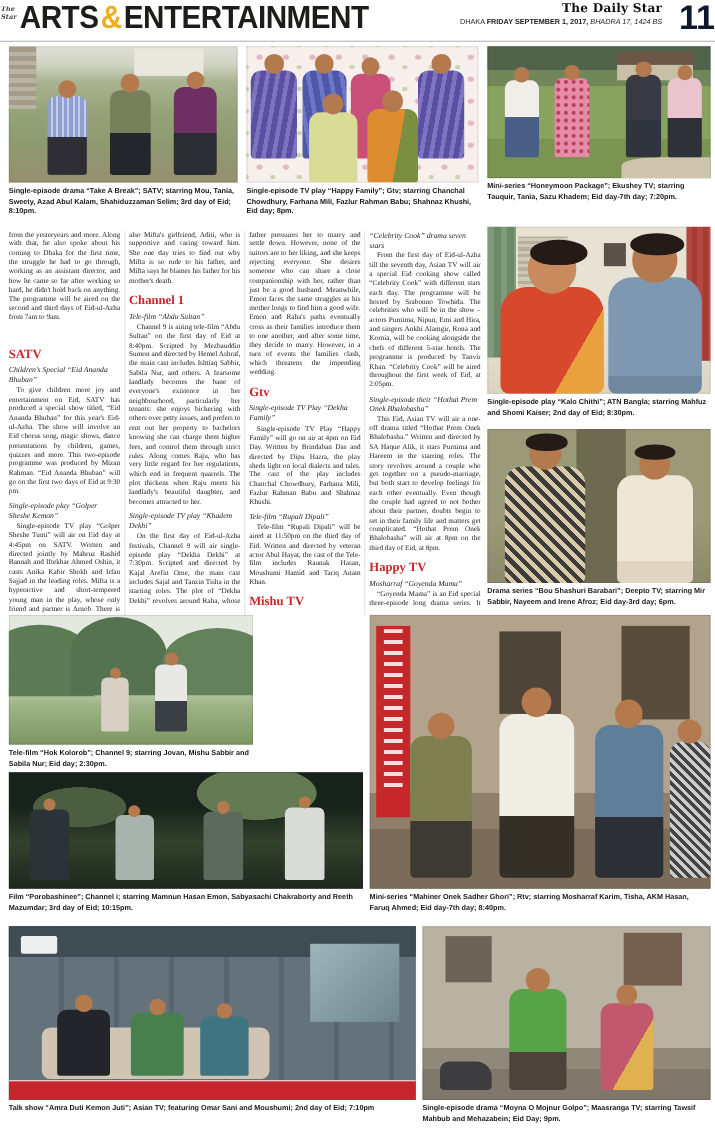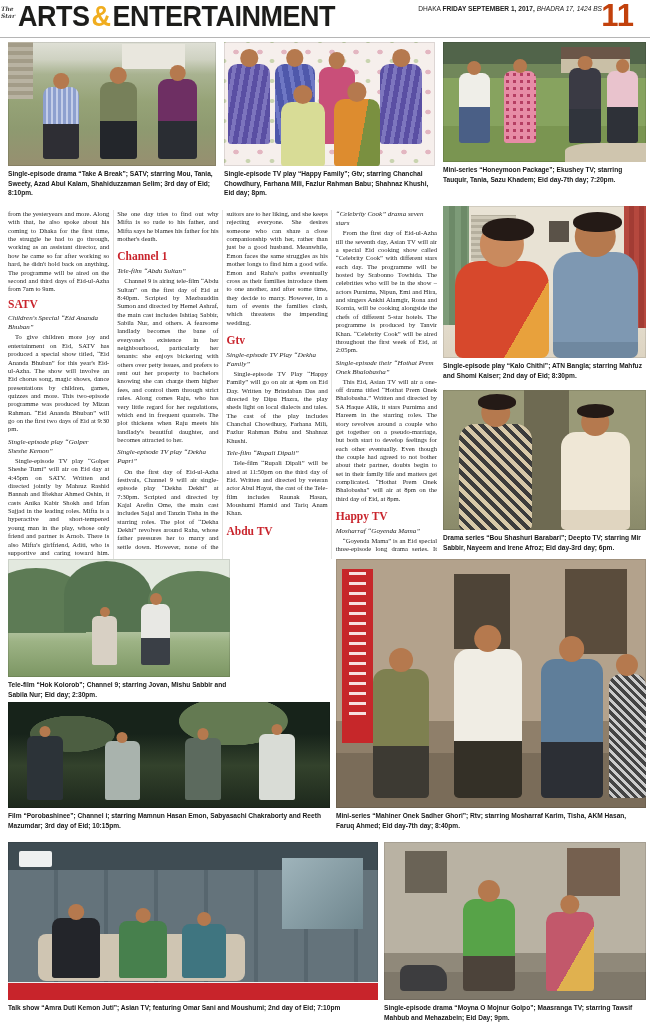--- a/index.html
+++ b/index.html
@@ -9,52 +9,53 @@
   
   .corner{position:absolute;left:1px;top:6px;width:15px;font:italic 600 6px/1.1 "DejaVu Serif",serif;color:#444;overflow:hidden;height:26px;}
   .headline{position:absolute;left:18px;top:2px;margin:0;font:900 27px/1 "Liberation Sans",sans-serif;
             letter-spacing:-.5px;color:#1d1d1b;transform:scaleY(1.08);transform-origin:top left;white-space:nowrap;}
   .headline .amp{color:#f0ad1f;padding:0 2px;}
   .mast{position:absolute;right:48px;top:2px;width:250px;text-align:right;}
   .mastname{font:700 11px/1.1 "DejaVu Serif",serif;color:#111;letter-spacing:.2px;}
   .dateline{font:400 6.6px/1.3 "Liberation Sans",sans-serif;color:#222;margin-top:3px;white-space:nowrap;}
   .dateline b{font-weight:700;}
   .dateline i{font-style:italic;}
-  .pageno{position:absolute;right:16px;top:0;font:800 31px/1 "Liberation Sans",sans-serif;color:#c2410c;}
+  .pageno{position:absolute;right:0;top:0;font:800 31px/1 "Liberation Sans",sans-serif;color:#0f172a;}
   .rule{position:absolute;left:0;top:37px;width:650px;height:1px;background:#b5b5b5;}
 
   
   figure{position:absolute;margin:0;}
   .photo{position:relative;width:100%;overflow:hidden;box-shadow:inset 0 0 0 1px rgba(0,0,0,.10);}
   .cap{font:700 6.6px/1.45 "Liberation Sans",sans-serif;color:#191919;margin-top:3px;text-align:left;}
   .pr{position:absolute;border-radius:.5em .5em .16em .16em;}
   .pr::before{content:"";position:absolute;top:-.8em;left:50%;transform:translateX(-50%);
               width:.92em;height:.92em;border-radius:50%;background:var(--sk,#b5794e);}
   .blk{position:absolute;display:block;}
   .hair{position:absolute;background:#241a16;border-radius:50% 50% 46% 46%;}
 
   
   .textwrap{position:absolute;left:8px;top:210px;width:429px;height:349px;overflow:hidden;
             column-count:4;column-gap:8px;column-rule:1px solid #e3e3e0;}
   .chan{margin:7px 0 3px;font:700 11.5px/1.1 "Liberation Serif",serif;color:#c9252d;}
-  .chan.first{margin-top:4px;}
+  .chan.first{margin-top:22px;}
   .show{margin:4px 0 1px;font:italic 400 7px/1.3 "Liberation Serif",serif;color:#222;}
   .body{font:400 6.6px/1.27 "Liberation Serif",serif;color:#232323;text-align:justify;
         margin:0 0 3px;text-indent:7px;-webkit-hyphens:auto;hyphens:auto;}
   .nofirst{text-indent:0;}
 </style>
 </head>
 <body>
 
 <div class="page">
 
   <header>
     <div class="corner"><span>The Star</span></div>
     <h1 class="headline"><span>ARTS</span><span class="amp">&amp;</span><span>ENTERTAINMENT</span></h1>
     <div class="mast">
+      <div class="mastname">The Daily Star</div>
       <div class="dateline">
         <span>DHAKA</span>
         <b>FRIDAY SEPTEMBER 1, 2017,</b>
         <i>BHADRA 17, 1424 BS</i>
       </div>
     </div>
     <div class="pageno">11</div>
   </header>
   <div class="rule"></div>
 
@@ -99,30 +100,30 @@
 
     <h3 class="chan first">SATV</h3>
     <h4 class="show">Children's Special “Eid Ananda Bhuban”</h4>
     <p class="body">To give children more joy and entertainment on Eid, SATV has produced a special show titled, “Eid Ananda Bhuban” for this year's Eid-ul-Azha. The show will involve an Eid chorus song, magic shows, dance presentations by children, games, quizzes and more. This two-episode programme was produced by Mizan Rahman. “Eid Ananda Bhuban” will go on the first two days of Eid at 9:30 pm.</p>
     <h4 class="show">Single-episode play “Golper Sheshe Kemon”</h4>
     <p class="body">Single-episode TV play “Golper Sheshe Tumi” will air on Eid day at 4:45pm on SATV. Written and directed jointly by Mahruz Rashid Bannah and Iftekhar Ahmed Oshin, it casts Anika Kabir Shokh and Irfan Sajjad in the leading roles. Mifta is a hyperactive and short-tempered young man in the play, whose only friend and partner is Arnob. There is also Mifta's girlfriend, Aditi, who is supportive and caring toward him. She one day tries to find out why Mifta is so rude to his father, and Mifta says he blames his father for his mother's death.</p>
 
     <h3 class="chan">Channel 1</h3>
     <h4 class="show">Tele-film “Abdu Sultan”</h4>
     <p class="body">Channel 9 is airing tele-film “Abdu Sultan” on the first day of Eid at 8:40pm. Scripted by Mezbauddin Sumon and directed by Hemel Ashraf, the main cast includes Ishtiaq Sabbir, Sabila Nur, and others. A fearsome landlady becomes the bane of everyone's existence in her neighbourhood, particularly her tenants: she enjoys bickering with others over petty issues, and prefers to rent out her property to bachelors knowing she can charge them higher fees, and control them through strict rules. Along comes Raju, who has very little regard for her regulations, which end in frequent quarrels. The plot thickens when Raju meets his landlady's beautiful daughter, and becomes attracted to her.</p>
-    <h4 class="show">Single-episode TV play “Dekha Papri”</h4>
+    <h4 class="show">Single-episode TV play “Khadem Dekhi”</h4>
     <p class="body">On the first day of Eid-ul-Azha festivals, Channel 9 will air single-episode play “Dekha Dekhi” at 7:30pm. Scripted and directed by Kajal Arefin Ome, the main cast includes Sajal and Tanzin Tisha in the starring roles. The plot of “Dekha Dekhi” revolves around Raha, whose father pressures her to marry and settle down. However, none of the suitors are to her liking, and she keeps rejecting everyone. She desires someone who can share a close companionship with her, rather than just be a good husband. Meanwhile, Emon faces the same struggles as his mother longs to find him a good wife. Emon and Raha's paths eventually cross as their families introduce them to one another, and after some time, they decide to marry. However, in a turn of events the families clash, which threatens the impending wedding.</p>
 
     <h3 class="chan">Gtv</h3>
     <h4 class="show">Single-episode TV Play “Dekha Family”</h4>
     <p class="body">Single-episode TV Play “Happy Family” will go on air at 4pm on Eid Day. Written by Brindaban Das and directed by Dipu Hazra, the play sheds light on local dialects and tales. The cast of the play includes Chanchal Chowdhury, Farhana Mili, Fazlur Rahman Babu and Shahnaz Khushi.</p>
     <h4 class="show">Tele-film “Rupali Dipali”</h4>
     <p class="body">Tele-film “Rupali Dipali” will be aired at 11:50pm on the third day of Eid. Written and directed by veteran actor Abul Hayat, the cast of the Tele-film includes Raunak Hasan, Moushumi Hamid and Tariq Anam Khan.</p>
 
-    <h3 class="chan">Abdu TV</h3>
+    <h3 class="chan">Mishu TV</h3>
     <h4 class="show">“Celebrity Cook” drama seven stars</h4>
     <p class="body">From the first day of Eid-ul-Azha till the seventh day, Asian TV will air a special Eid cooking show called “Celebrity Cook” with different stars each day. The programme will be hosted by Srabonno Towhida. The celebrities who will be in the show – actors Purnima, Nipun, Emi and Hira, and singers Ankhi Alamgir, Rona and Kornia, will be cooking alongside the chefs of different 5-star hotels. The programme is produced by Tanvir Khan. “Celebrity Cook” will be aired throughout the first week of Eid, at 2:05pm.</p>
     <h4 class="show">Single-episode their “Hothat Prem Onek Bhalobasha”</h4>
     <p class="body">This Eid, Asian TV will air a one-off drama titled “Hothat Prem Onek Bhalobasha.” Written and directed by SA Haque Alik, it stars Purnima and Hareem in the starring roles. The story revolves around a couple who get together on a pseudo-marriage, but both start to develop feelings for each other eventually. Even though the couple had agreed to not bother about their partner, doubts begin to set in their family life and matters get complicated. “Hothat Prem Onek Bhalobasha” will air at 8pm on the third day of Eid, at 8pm.</p>
 
     <h3 class="chan">Happy TV</h3>
     <h4 class="show">Mosharraf “Goyenda Mama”</h4>
     <p class="body">“Goyenda Mama” is an Eid special three-episode long drama series. It has been written and directed by Tuhin Hossain, and stars Mosharraf Karim, Tahmin and Golam Kibria. The story is about Mintul Mazhar, better known as 'mama', who fails at everything in life and decides to become a detective. The size of his belly keeps people from taking him seriously. When the beautiful Papri shows faith in him and asks him to search for her lost cat, 'mama' realizes that this is a job the man wins with the heart, not the mind. “Goyenda Mama” will air from the first to the third day of Eid, at 9:40pm.</p>
 
   </div>

